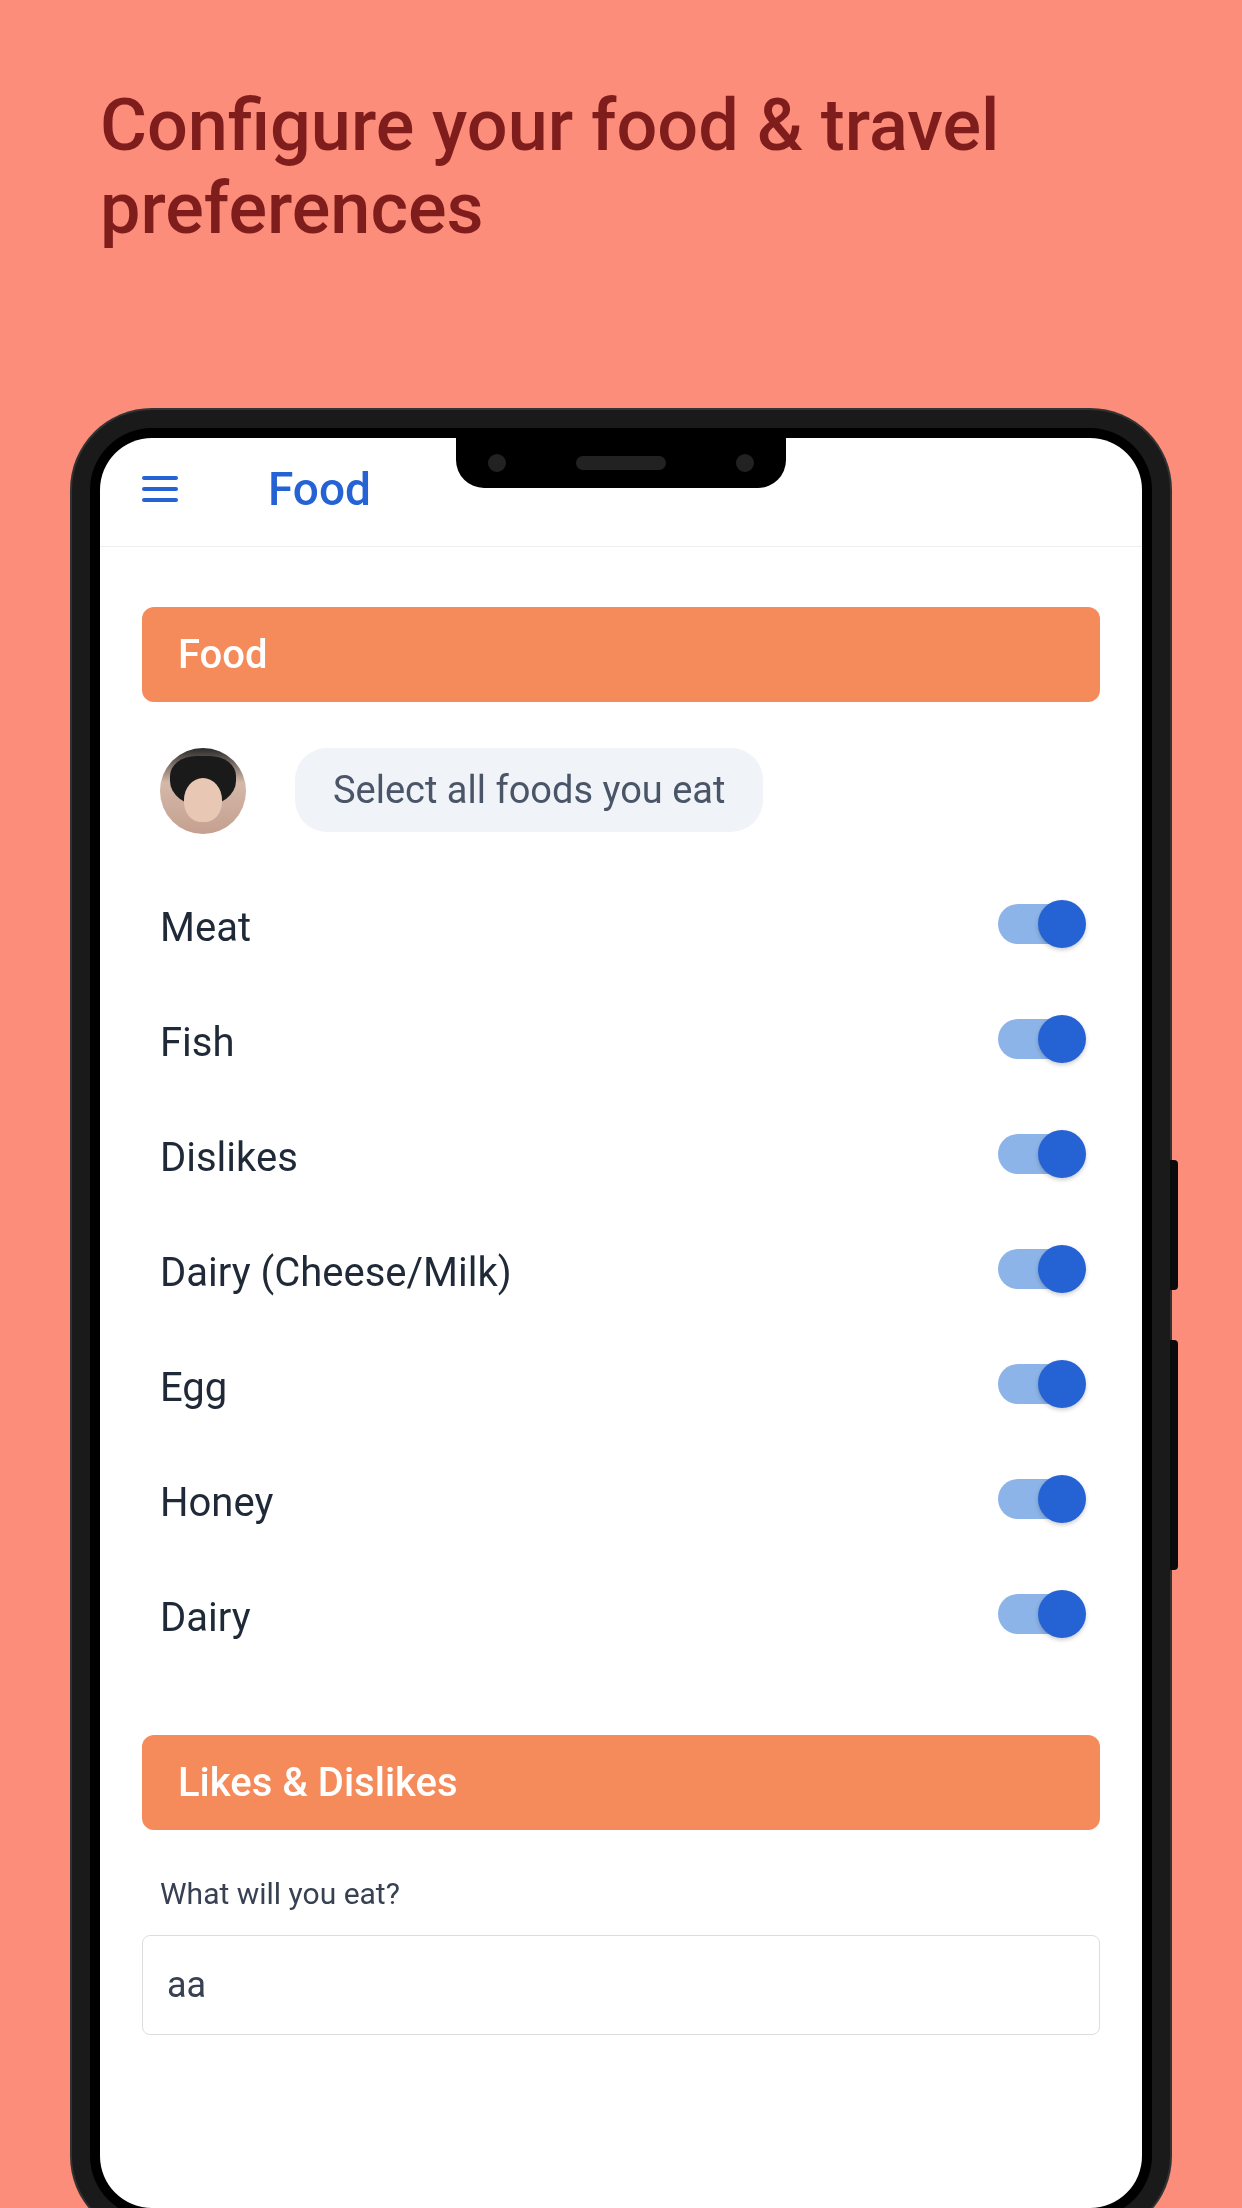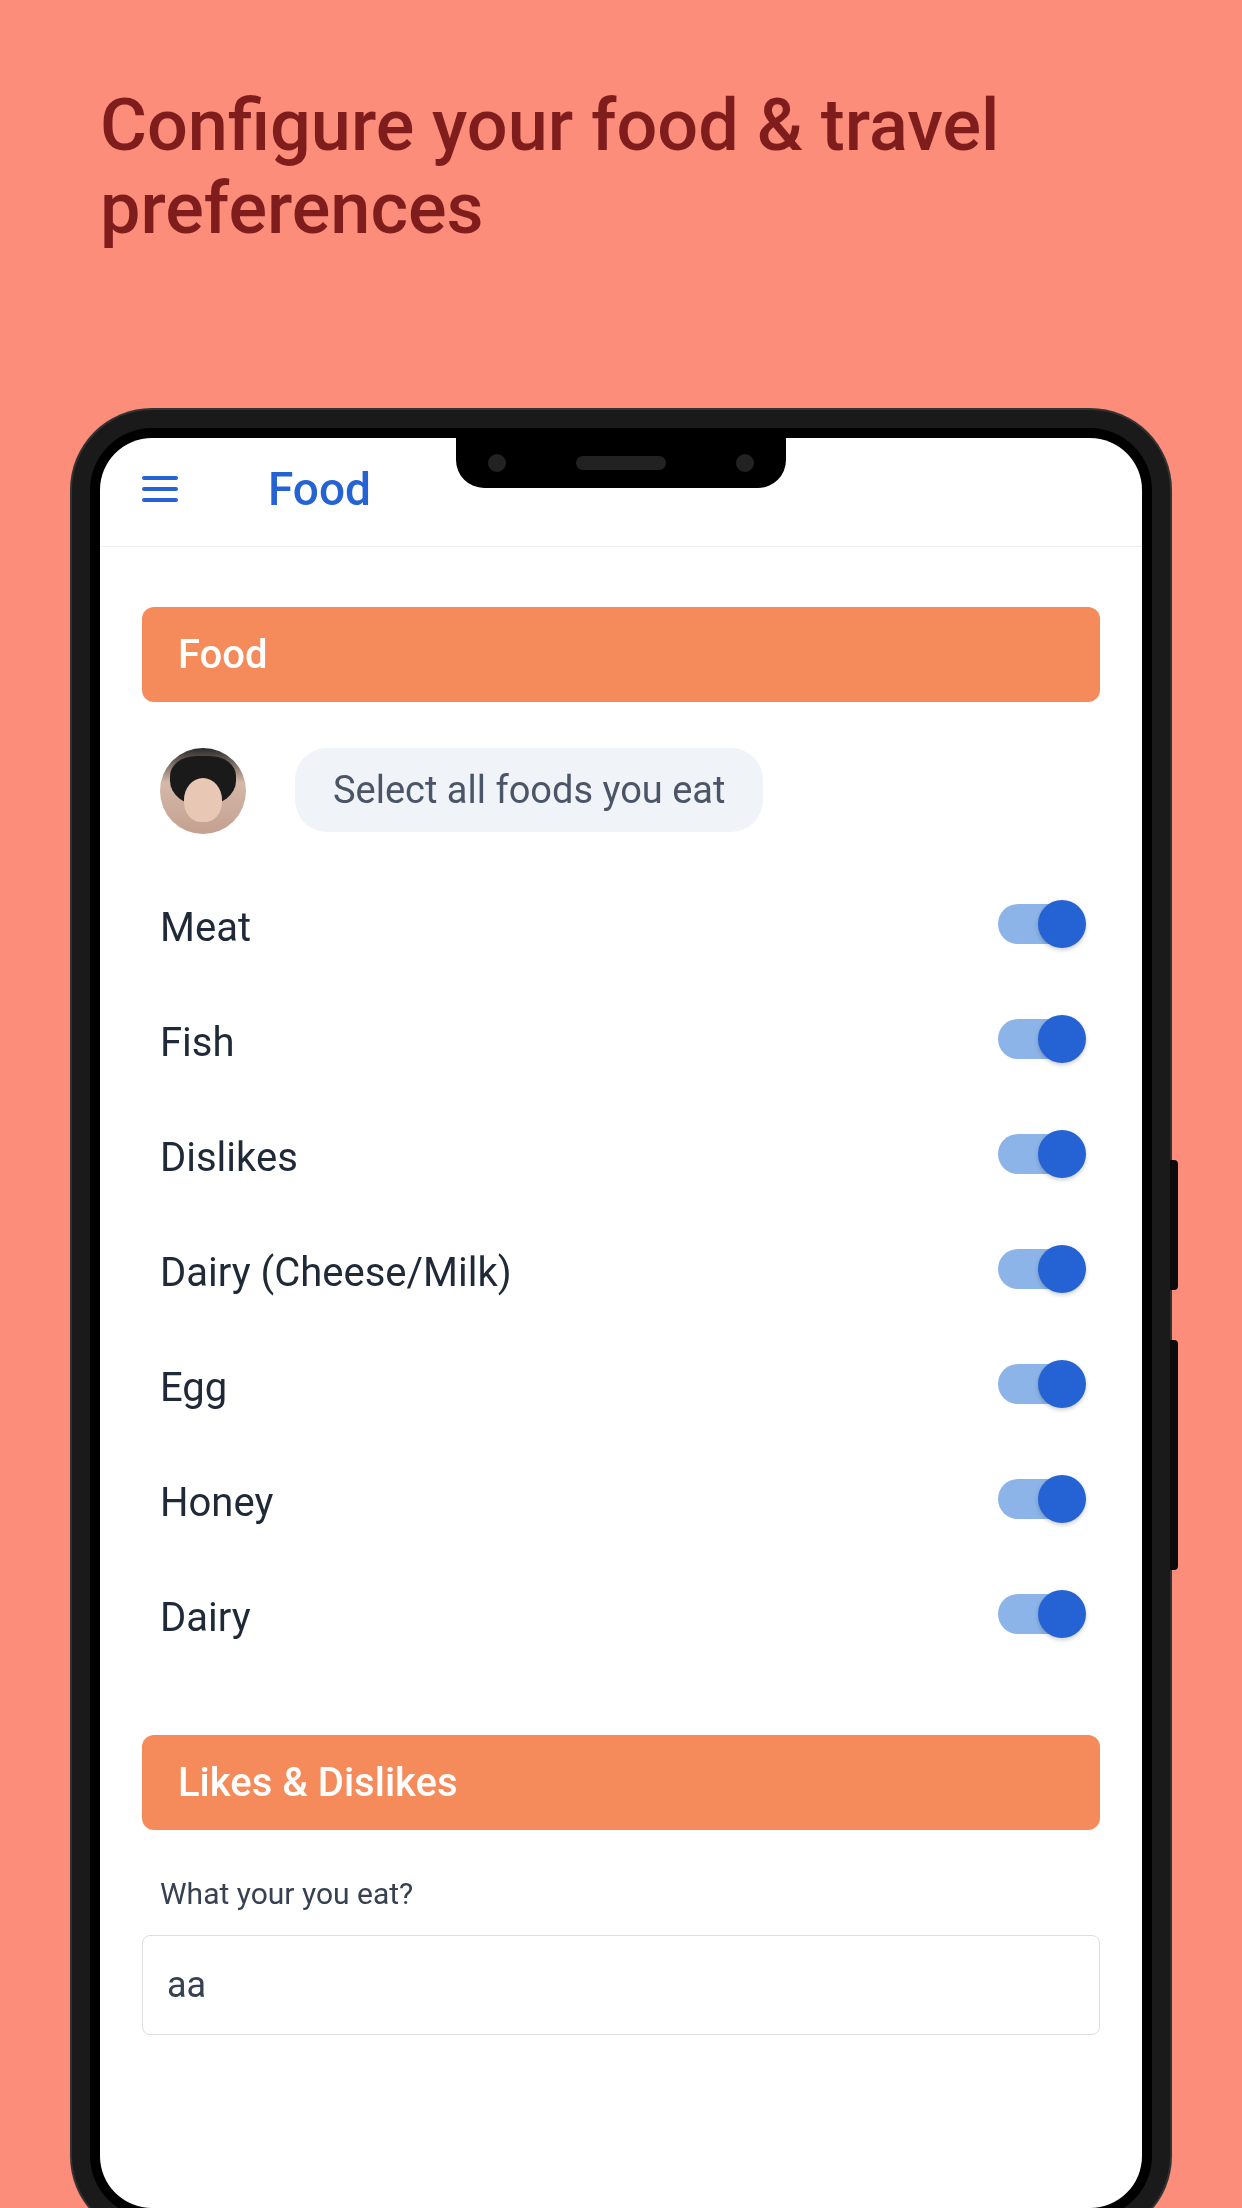--- a/index.html
+++ b/index.html
@@ -314,19 +314,19 @@
 
         <div class="toggle-row">
           <div class="toggle-label">Dairy</div>
           <div class="toggle">
               <div class="toggle-thumb"></div>
             </div>
         </div>
 
         <div class="section-header likes">Likes &amp; Dislikes</div>
 
-        <div class="question-label">What your you eat?</div>
+        <div class="question-label">What will you eat?</div>
 
         <div class="text-input">aa</div>
       </div>
     </div>
   </div>
 </div>
 
 </body></html>

